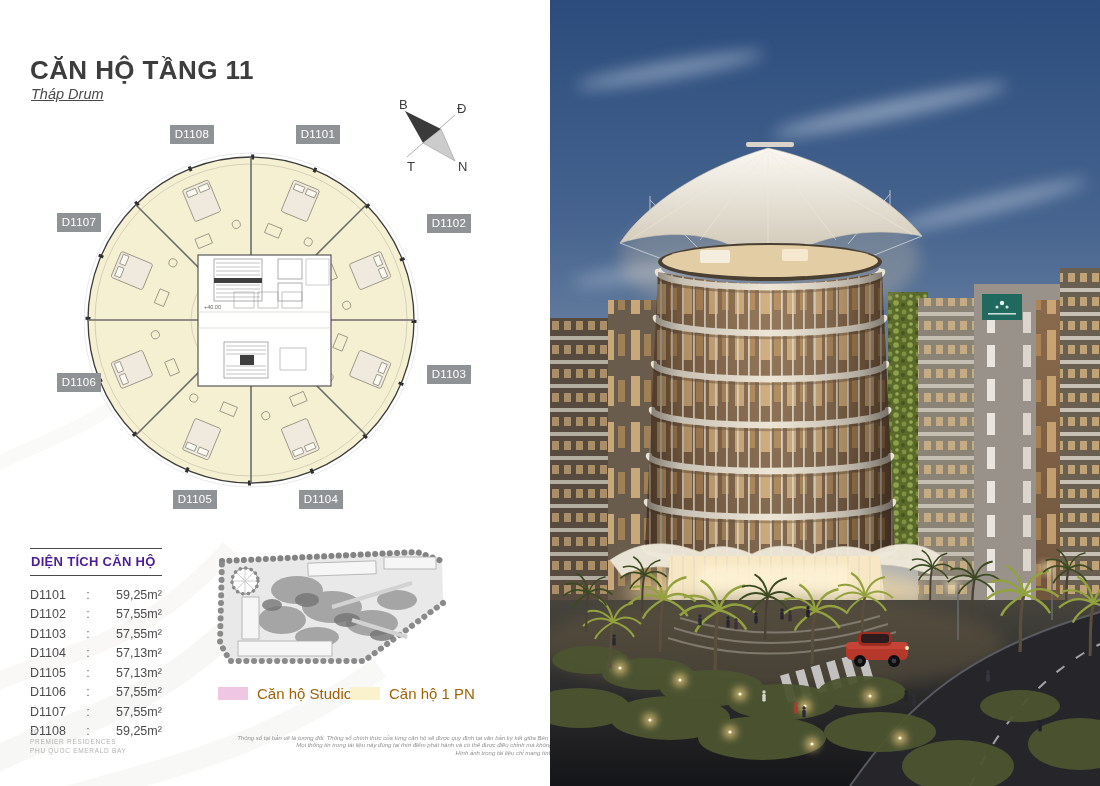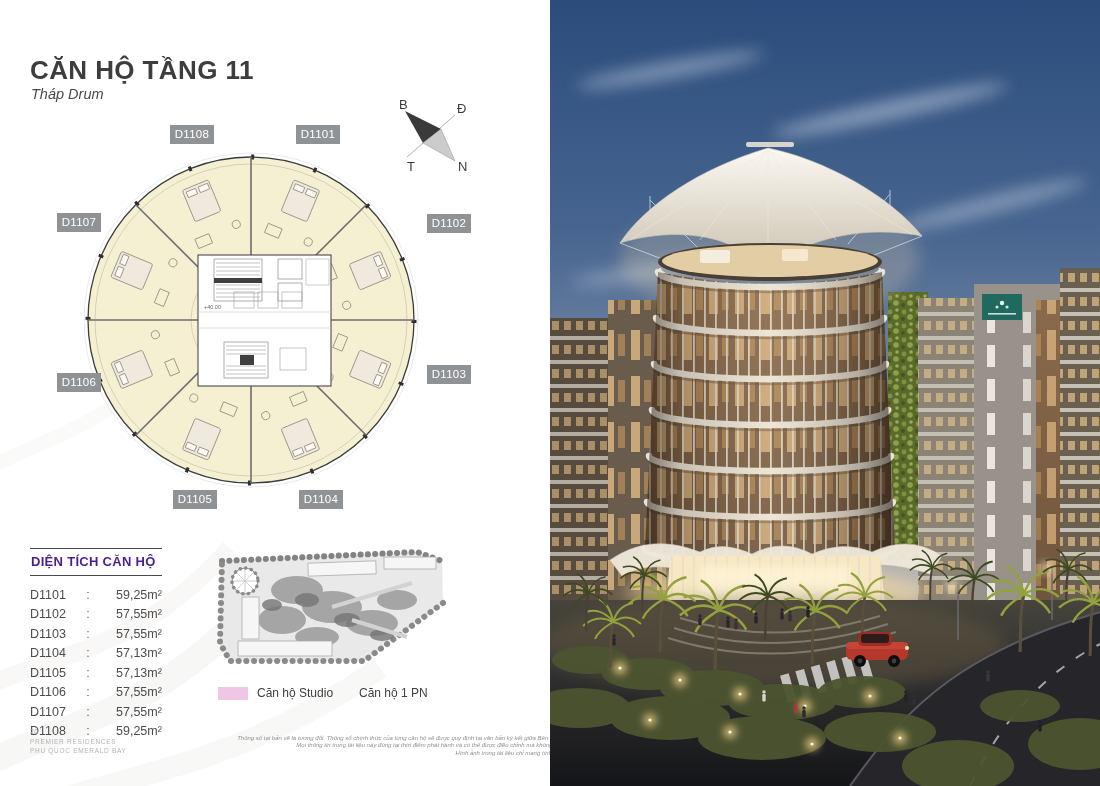--- a/index.html
+++ b/index.html
@@ -2,40 +2,40 @@
 <html><head>
 <meta charset="utf-8">
 <style>
   html,body{margin:0;padding:0;background:#e8e8e8;}
   .page{position:relative;width:1100px;height:786px;margin:0 auto;background:#ffffff;overflow:hidden;
         font-family:"Liberation Sans", sans-serif;}
   
   .left-page{position:absolute;left:0;top:8px;width:631px;height:786px;background:#fff;}
   .watermark{position:absolute;left:0;top:0;pointer-events:none;}
   .page-title{position:absolute;left:30px;top:47px;font-size:26px;font-weight:bold;color:#3d3d3d;letter-spacing:.4px;}
-  .page-subtitle{position:absolute;left:31px;top:78px;font-size:14.5px;font-style:italic;color:#4a4a4a;}
+  .page-subtitle{position:absolute;left:31px;top:78px;font-size:14.5px;font-style:italic;color:#4a4a4a;text-decoration:underline;}
   .compass{position:absolute;left:385px;top:85px;}
   .plan-wrap{position:absolute;left:84px;top:144px;width:336px;height:336px;}
   .unit-label{position:absolute;width:44px;height:19px;background:#909396;color:#fff;
               font-size:11.5px;line-height:19px;text-align:center;letter-spacing:.3px;}
   .u1101{left:296px;top:117px;} .u1102{left:427px;top:206px;} .u1103{left:427px;top:357px;}
   .u1104{left:299px;top:482px;} .u1105{left:173px;top:482px;} .u1106{left:57px;top:365px;}
   .u1107{left:57px;top:205px;}  .u1108{left:170px;top:117px;}
   .area-table{position:absolute;left:30px;top:540px;width:132px;color:#4c4c4c;}
   .area-table .rule-top{border-top:1.5px solid #4a4a4a;}
   .area-table .tbl-title{font-size:13px;font-weight:bold;color:#4c1d95;letter-spacing:.3px;padding:5px 0 6px 1px;}
   .area-table .rule-bot{border-top:1px solid #4a4a4a;margin-bottom:9px;}
   .arow{display:flex;height:19.5px;font-size:12.5px;align-items:center;}
   .arow .un{width:50px;} .arow .sep{width:16px;text-align:center;color:#6a6a6a;} .arow .ar{flex:1;margin-left:20px;}
   .siteplan{position:absolute;left:212px;top:537px;}
   .legend-item{position:absolute;display:flex;align-items:center;height:14px;}
-  .legend-1{left:218px;top:678px;} .legend-2{left:350px;top:678px;flex-direction:column;}
+  .legend-1{left:218px;top:678px;} .legend-2{left:350px;top:678px;}
   .swatch{width:30px;height:13px;display:inline-block;}
   .swatch-pink{background:#efc7e4;} .swatch-yellow{background:#faf2cc;}
-  .legend-label{font-size:12px;color:#404040;margin-left:9px;}
+  .legend-label{font-size:15px;color:#a16207;margin-left:9px;}
   .disclaimer{position:absolute;right:38px;top:727px;text-align:right;font-size:6px;font-style:italic;
               color:#8f8f8f;line-height:7.4px;white-space:nowrap;}
   .brand-footer{position:absolute;left:30px;top:719px;font-size:6.5px;color:#b3b3b3;
                 line-height:9.5px;letter-spacing:.7px;}
   
   .photo{position:absolute;left:550px;top:0;width:550px;height:786px;overflow:hidden;background:#2b4c7c;}
 </style>
 </head>
 <body>
 

